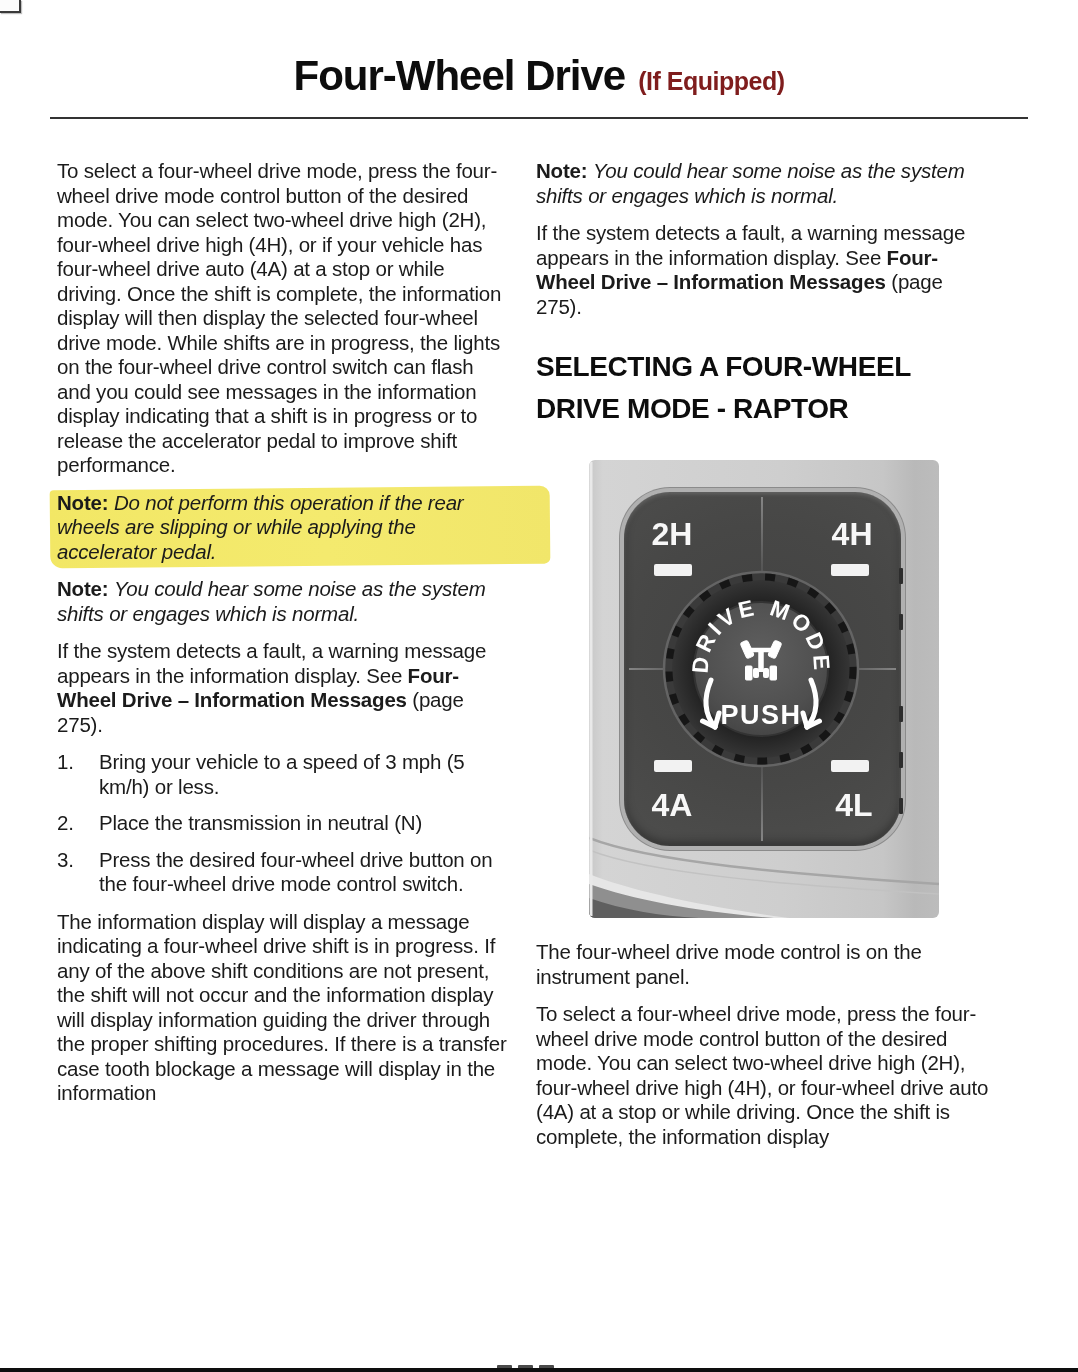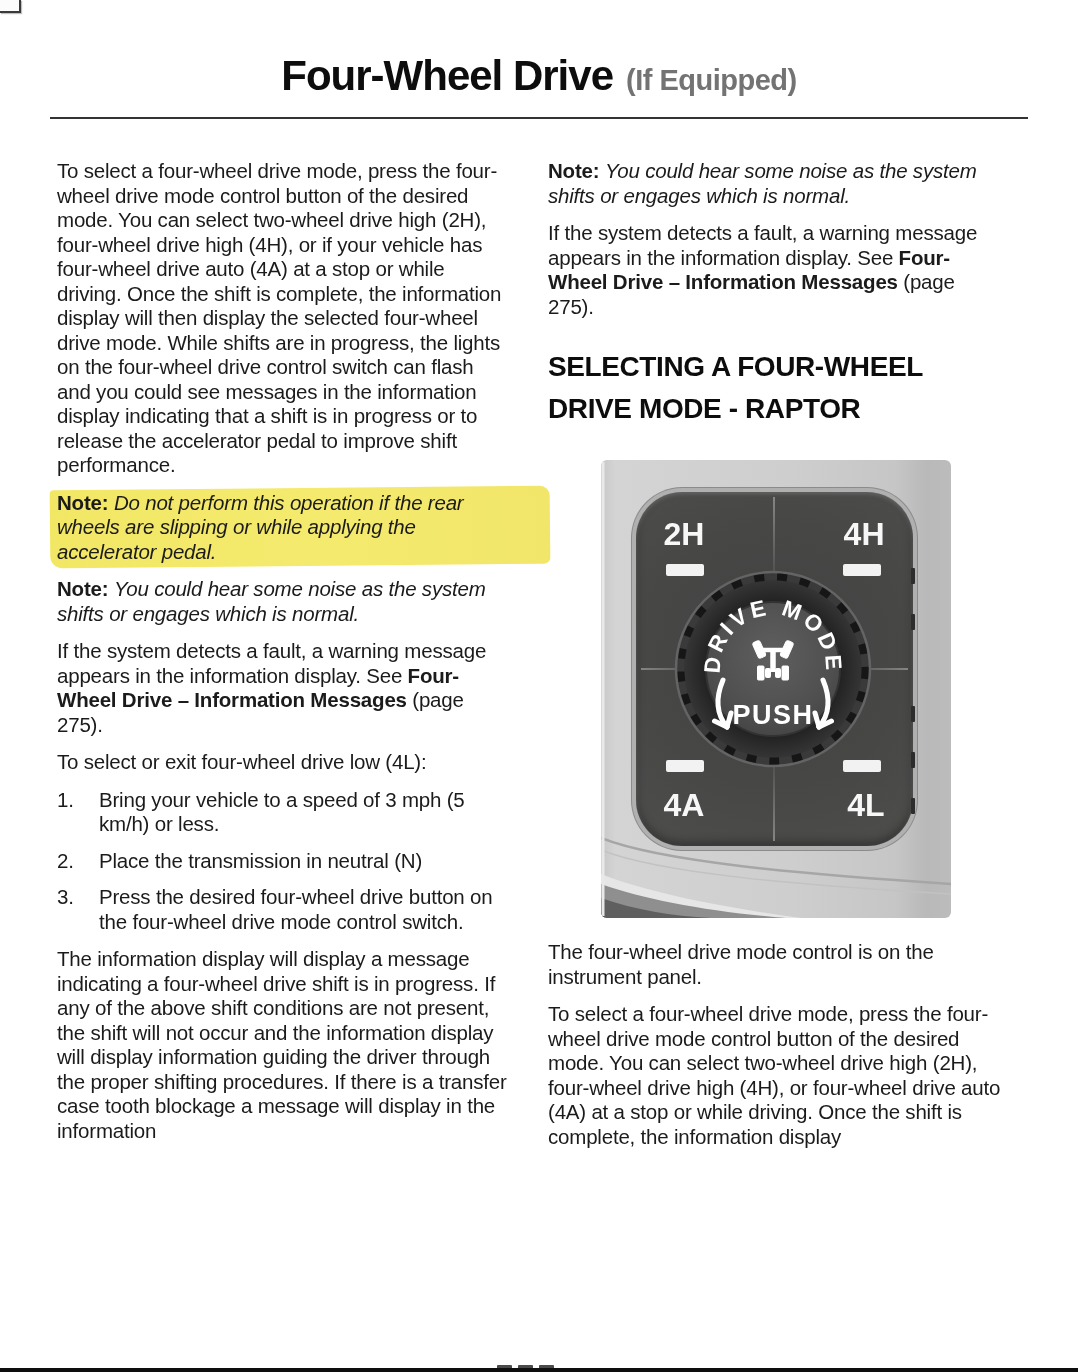--- a/index.html
+++ b/index.html
@@ -17,30 +17,30 @@
     border-right:2.5px solid #3a3a3a; border-bottom:2.5px solid #3a3a3a;
     background:#fcfcfc; box-shadow:1px 1px 1px rgba(0,0,0,.25);
   }
 
   
   .header { text-align:center; padding-top:52px; }
   .doc-title {
     display:inline; font-size:42px; font-weight:800; letter-spacing:-1px; color:#0d0d0d;
   }
   .doc-title-suffix {
-    display:inline; font-size:29px; font-weight:800; letter-spacing:-0.5px; color:#737373;
+    display:inline; font-size:25px; font-weight:800; letter-spacing:-0.5px; color:#7f1d1d;
     margin-left:13px;
   }
   .header-rule {
     border:none; border-top:2.5px solid #333; margin:17px 50px 0 50px;
   }
 
   
   .columns {
-    display:flex; gap:36px; padding:0 0 0 57px; margin-top:40px;
+    display:flex; gap:24px; padding:0 0 0 57px; margin-top:40px;
   }
   .col { width:455px; flex:0 0 455px; }
 
   p.body-text { font-size:20.5px; line-height:24.5px; letter-spacing:-0.2px; margin-bottom:13px; }
   .note-label { font-weight:bold; font-style:normal; }
   .note-text  { font-style:italic; }
   p.note { font-size:20.5px; line-height:24.5px; letter-spacing:-0.2px; margin-bottom:13px; }
   .bold-ref { font-weight:bold; }
 
   
@@ -139,21 +139,20 @@
     <div class="col">
       <p class="body-text">To select a four-wheel drive mode, press the four-wheel drive mode control button of the desired mode. You can select two-wheel drive high (2H), four-wheel drive high (4H), or if your vehicle has four-wheel drive auto (4A) at a stop or while driving. Once the shift is complete, the information display will then display the selected four-wheel drive mode. While shifts are in progress, the lights on the four-wheel drive control switch can flash and you could see messages in the information display indicating that a shift is in progress or to release the accelerator pedal to improve shift performance.</p>
 
       <p class="note note-highlighted"><span class="note-label">Note:</span> <span class="note-text">Do not perform this operation if the rear wheels are slipping or while applying the accelerator pedal.</span></p>
 
       <p class="note"><span class="note-label">Note:</span> <span class="note-text">You could hear some noise as the system shifts or engages which is normal.</span></p>
 
       <p class="body-text"><span>If the system detects a fault, a warning message appears in the information display.  See </span><span class="bold-ref">Four-Wheel Drive – Information Messages</span><span> (page 275).</span></p>
 
 
-      <p class="body-text">To select or exit four-wheel drive low (4L):</p>
 
       <div class="steps">
         <div class="step">
           <span class="step-num">1.</span>
           <span class="step-text">Bring your vehicle to a speed of 3 mph (5 km/h) or less.</span>
         </div>
         <div class="step">
           <span class="step-num">2.</span>
           <span class="step-text">Place the transmission in neutral (N)</span>
         </div>

